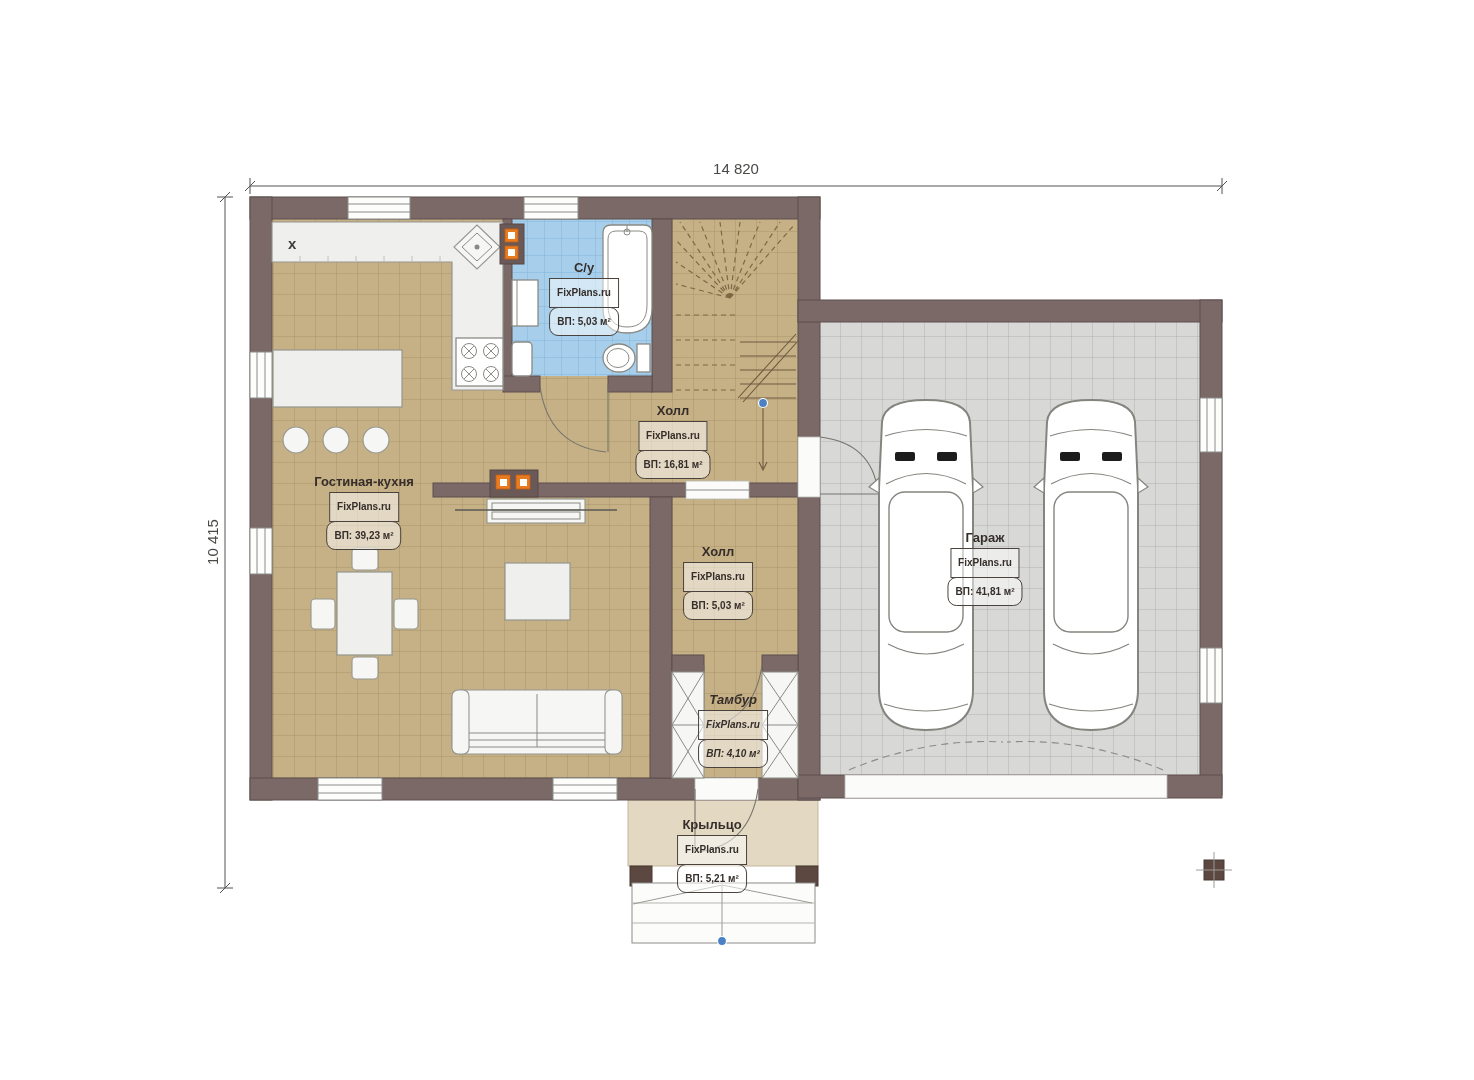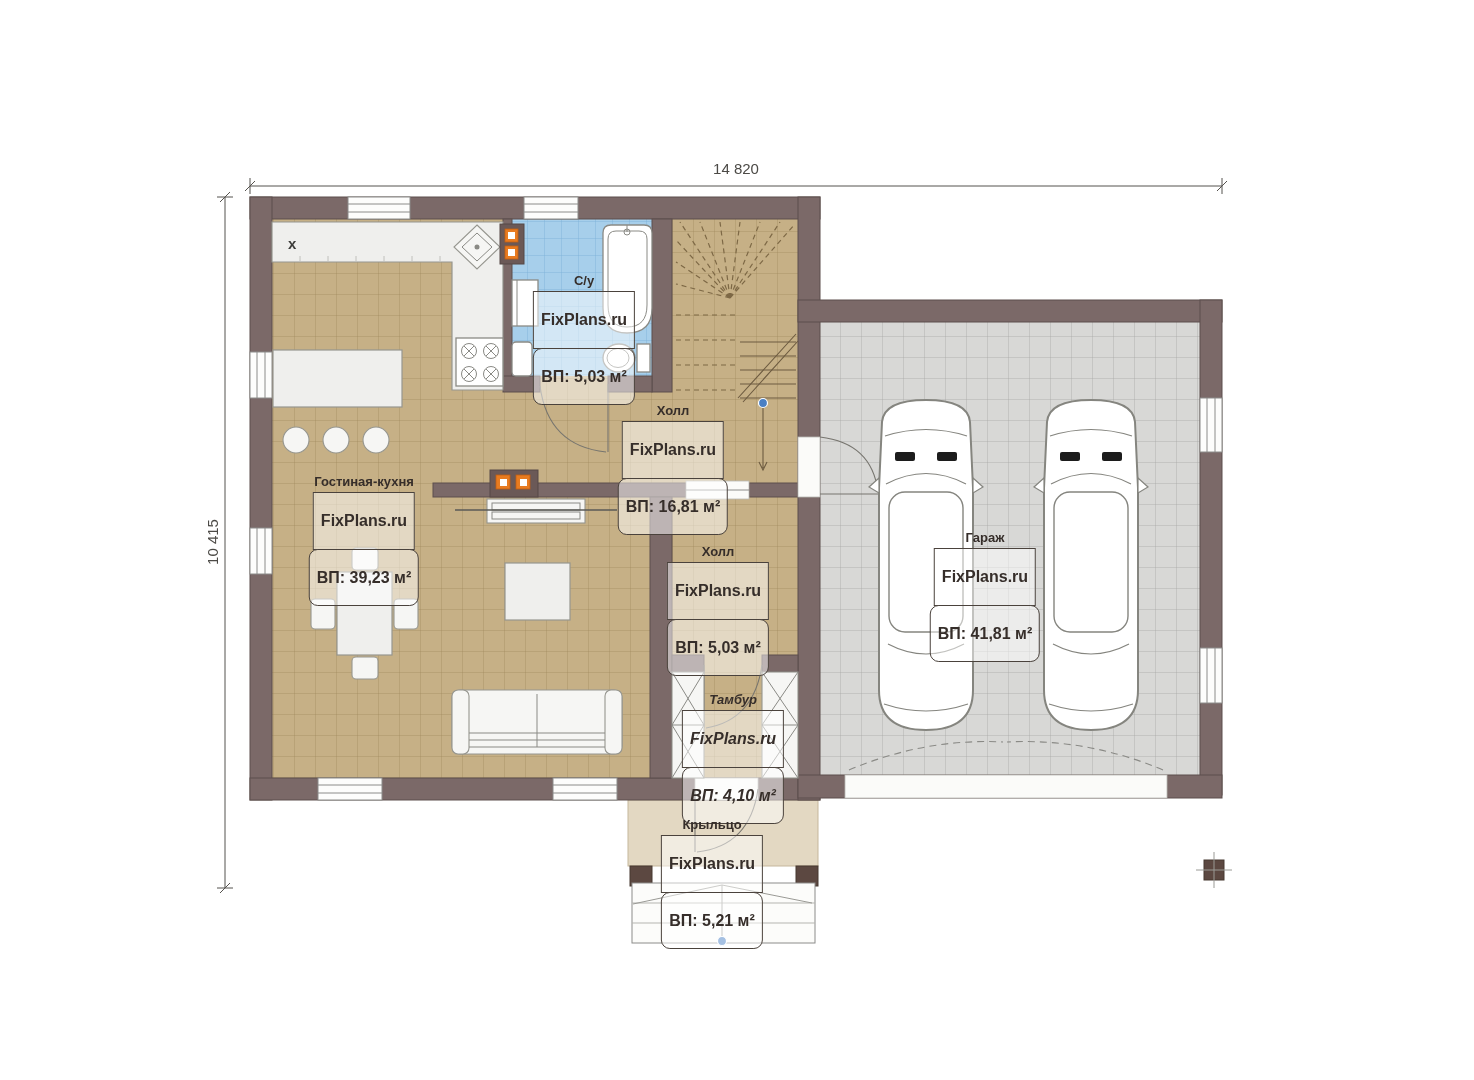--- a/index.html
+++ b/index.html
@@ -35,22 +35,22 @@
   .steps-tri{stroke:#9a9a95;stroke-width:1;fill:none;}
   .car-body{fill:#ffffff;stroke:#85857f;stroke-width:2;}
   .car-line{fill:none;stroke:#85857f;stroke-width:1.2;}
   .car-dark{fill:#1c1c1c;}
   .kmark{font:bold 15px "Liberation Sans",sans-serif;fill:#3c3c3a;}
   .cab-tick{stroke:#c0c0bc;stroke-width:1;}
 
   
   .room-label{position:absolute;display:flex;flex-direction:column;align-items:center;transform:translateX(-50%);z-index:5;}
   .room-title{font-weight:700;font-size:13px;color:#362e2a;margin-bottom:3px;white-space:nowrap;}
-  .room-box{border:1px solid #4a423c;background:rgba(255,255,255,0.5);font-size:16px;font-weight:700;
-            color:#362e2a;padding:17px 7px;text-align:center;white-space:nowrap;line-height:1.35;}
+  .room-box{border:1px solid #4a423c;background:rgba(255,255,255,0.5);font-size:10px;font-weight:700;
+            color:#362e2a;padding:7px 7px;text-align:center;white-space:nowrap;line-height:1.35;}
   .room-box + .room-box{margin-top:-1px;border-radius:9px;}
   .dim-label{position:absolute;font-size:15px;color:#4c4a46;z-index:5;white-space:nowrap;}
   .dim-top{left:736px;top:160px;transform:translateX(-50%);}
   .dim-left{left:212px;top:542px;transform:translate(-50%,-50%) rotate(-90deg);}
 </style>
 </head>
 <body>
 
 <div class="plan">
 
@@ -311,21 +311,21 @@
 
 <div class="dim-label dim-top">14 820</div>
 <div class="dim-label dim-left">10 415</div>
 
 <div class="room-label" style="left:364px;top:474px;">
   <div class="room-title">Гостиная-кухня</div>
   <div class="room-box">FixPlans.ru</div>
   <div class="room-box">ВП: 39,23 м²</div>
 </div>
 
-<div class="room-label" style="left:584px;top:273px;">
+<div class="room-label" style="left:584px;top:260px;">
   <div class="room-title">С/у</div>
   <div class="room-box">FixPlans.ru</div>
   <div class="room-box">ВП: 5,03 м²</div>
 </div>
 
 <div class="room-label" style="left:673px;top:403px;">
   <div class="room-title">Холл</div>
   <div class="room-box">FixPlans.ru</div>
   <div class="room-box">ВП: 16,81 м²</div>
 </div>

